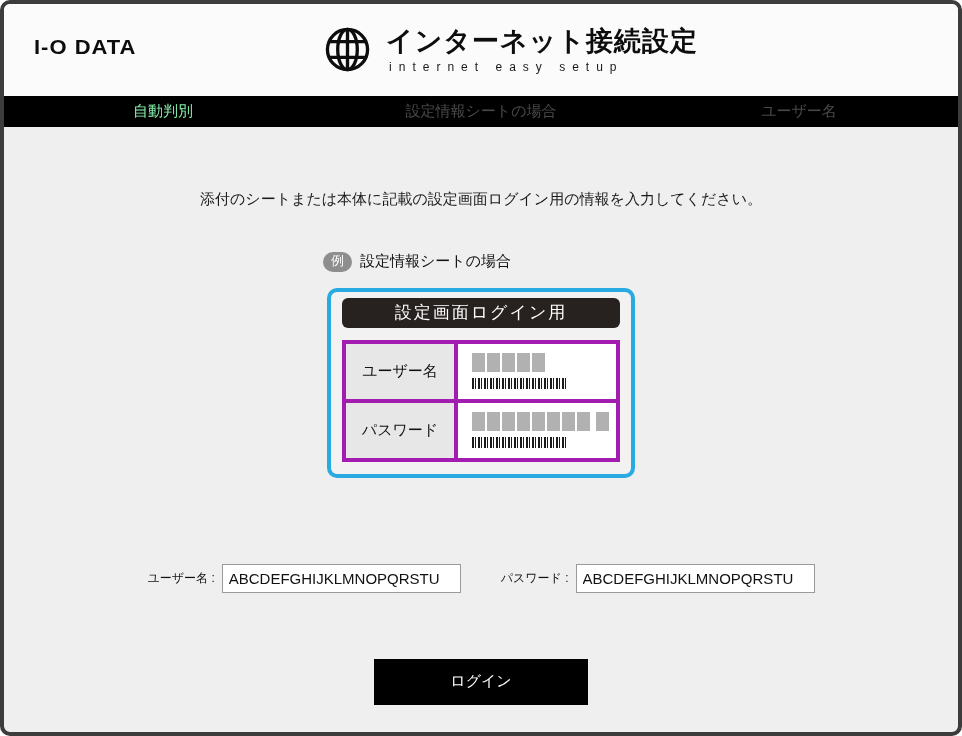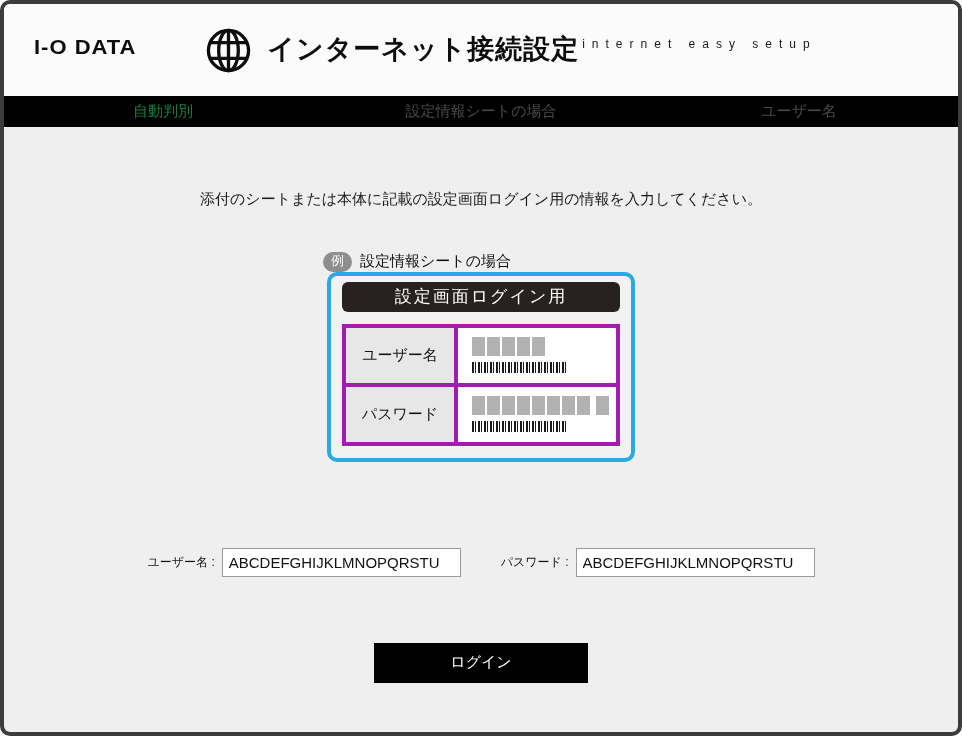--- a/index.html
+++ b/index.html
@@ -28,21 +28,21 @@
     position: absolute;
     left: 30px; top: 31px;
     font-size: 22px;
     font-weight: 900;
     letter-spacing: 1px;
     color: #0d0d0d;
     transform: scaleY(0.92);
   }
   .title-wrap { display: flex; align-items: center; gap: 15px; margin-left: 60px; }
   .globe { width: 47px; height: 47px; display: block; }
-  .title-col { display: flex; }
+  .title-col { display: flex; flex-direction: column; }
   .main-title {
     font-size: 27px;
     font-weight: bold;
     color: #0d0d0d;
     letter-spacing: 1px;
     line-height: 1.15;
   }
   .sub-title {
     font-size: 12px;
     color: #1a1a1a;
@@ -60,21 +60,21 @@
   }
   .nav-item {
     flex: 1;
     display: flex;
     align-items: center;
     justify-content: center;
     font-size: 15px;
     color: #4a4a4a;
     cursor: default;
   }
-  .nav-item.active { color: #15803d; }
+  .nav-item.active { color: #86efac; }
 
   
   .content { padding-top: 63px; }
 
   .instruction {
     text-align: center;
     font-size: 15px;
     color: #1a1a1a;
   }
 
@@ -91,21 +91,21 @@
     background: #8e8e8e;
     color: #ffffff;
     font-size: 13px;
     border-radius: 10px;
     padding: 1px 8px 2px;
     line-height: 1.3;
   }
   .example-label { font-size: 15px; color: #111111; font-weight: 400; }
 
   .sheet-card {
-    margin-top: 0;
+    margin-top: 16px;
     width: 308px; height: 190px;
     border: 4px solid #29abe2;
     border-radius: 10px;
     background: #f2f2f2;
     padding: 6px 11px;
   }
   .sheet-title {
     height: 30px;
     background: #272220;
     border-radius: 6px;
@@ -163,21 +163,21 @@
     font-family: "Liberation Sans", "DejaVu Sans", sans-serif;
     font-size: 15px;
     color: #111111;
     padding: 0 6px;
     outline: none;
   }
 
   .login-button {
     display: block;
     margin: 66px auto 0;
-    width: 214px; height: 40px;
+    width: 214px; height: 46px;
     background: #000000;
     color: #ffffff;
     font-family: "Liberation Sans", "DejaVu Sans", sans-serif;
     font-size: 15px;
     border: none;
     cursor: pointer;
   }
 </style>
 </head>
 <body>

